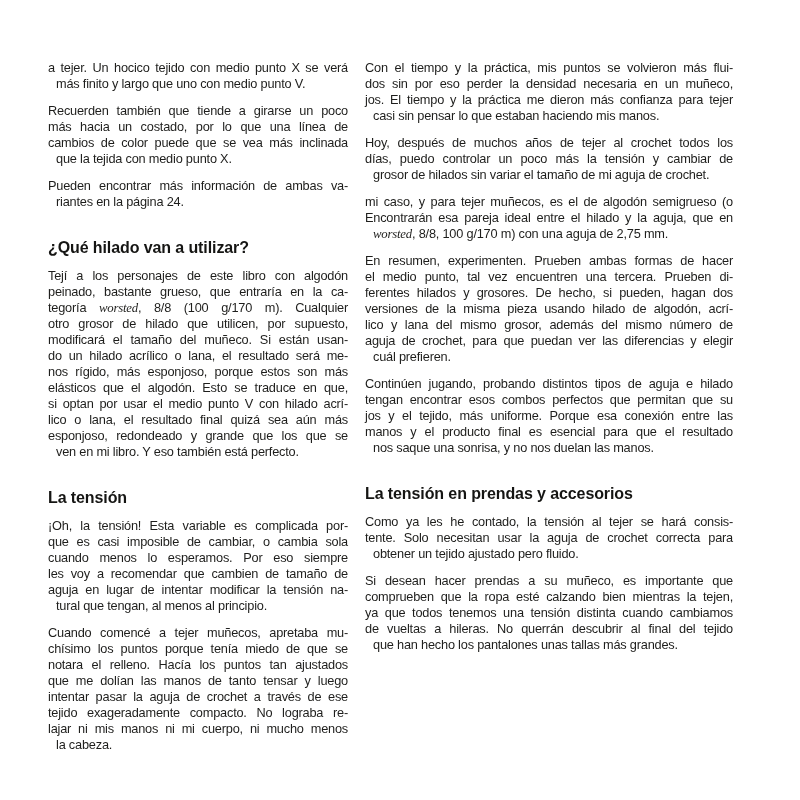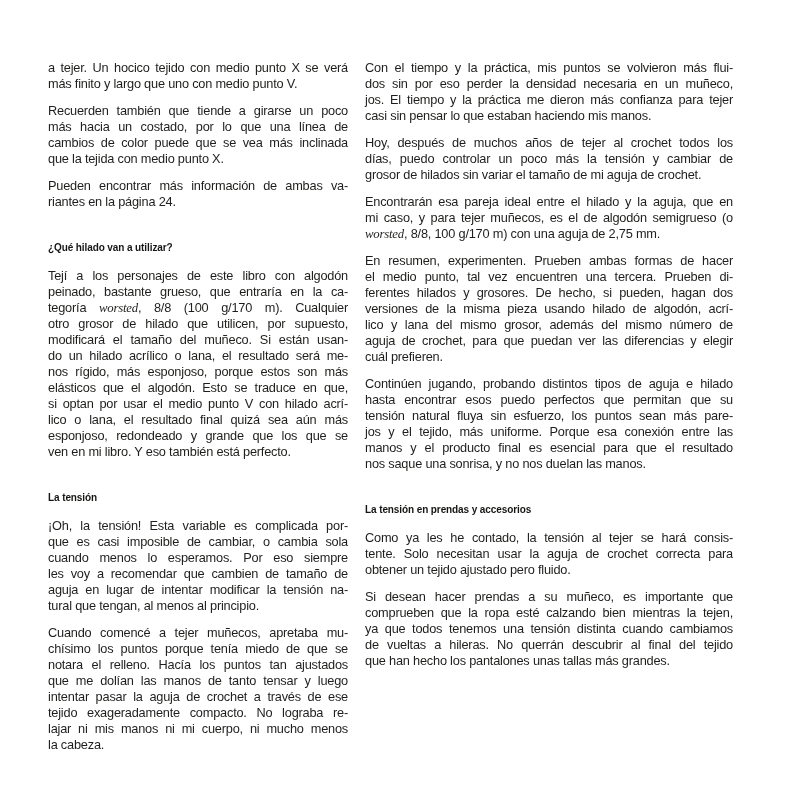--- a/index.html
+++ b/index.html
@@ -25,24 +25,24 @@
   .col-right { left: 365px; width: 368px; }
   .para { margin: 0 0 11px 0; }
   .ln {
     font-size: 12.75px;
     line-height: 16px;
     letter-spacing: -0.2px;
     text-align: justify;
     text-align-last: justify;
     white-space: normal;
   }
-  .ln.last { text-align-last: left; }
+  .ln.last { text-align-last: left; margin-left: 8px; }
   .heading {
     font-weight: bold;
-    font-size: 10px;
+    font-size: 16px;
     line-height: 16px;
     letter-spacing: -0.1px;
     margin: 30px 0 12px 0;
     color: #151513;
   }
   .heading:first-child { margin-top: 0; }
   i { font-style: italic; font-family: Liberation Serif, serif; }
 </style>
 </head>
 <body>
@@ -104,37 +104,36 @@
         <div class="ln">dos sin por eso perder la densidad necesaria en un muñeco,</div>
         <div class="ln">jos. El tiempo y la práctica me dieron más confianza para tejer</div>
         <div class="ln last">casi sin pensar lo que estaban haciendo mis manos.</div>
       </div>
       <div class="para">
         <div class="ln">Hoy, después de muchos años de tejer al crochet todos los</div>
         <div class="ln">días, puedo controlar un poco más la tensión y cambiar de</div>
         <div class="ln last">grosor de hilados sin variar el tamaño de mi aguja de crochet.</div>
       </div>
       <div class="para">
+        <div class="ln">mi caso, y para tejer muñecos, es el de algodón semigrueso (o</div>
         <div class="ln">Encontrarán esa pareja ideal entre el hilado y la aguja, que en</div>
-        <div class="ln">mi caso, y para tejer muñecos, es el de algodón semigrueso (o</div>
         <div class="ln last"><i>worsted</i>, 8/8, 100 g/170 m) con una aguja de 2,75 mm.</div>
       </div>
       <div class="para">
         <div class="ln">En resumen, experimenten. Prueben ambas formas de hacer</div>
         <div class="ln">el medio punto, tal vez encuentren una tercera. Prueben di-</div>
         <div class="ln">ferentes hilados y grosores. De hecho, si pueden, hagan dos</div>
         <div class="ln">versiones de la misma pieza usando hilado de algodón, acrí-</div>
         <div class="ln">lico y lana del mismo grosor, además del mismo número de</div>
         <div class="ln">aguja de crochet, para que puedan ver las diferencias y elegir</div>
         <div class="ln last">cuál prefieren.</div>
       </div>
       <div class="para">
         <div class="ln">Continúen jugando, probando distintos tipos de aguja e hilado</div>
-        <div class="ln">hasta encontrar esos puedo perfectos que permitan que su</div>
-        <div class="ln">tensión natural fluya sin esfuerzo, los puntos sean más pare-</div>
+        <div class="ln">tengan encontrar esos combos perfectos que permitan que su</div>
         <div class="ln">jos y el tejido, más uniforme. Porque esa conexión entre las</div>
         <div class="ln">manos y el producto final es esencial para que el resultado</div>
         <div class="ln last">nos saque una sonrisa, y no nos duelan las manos.</div>
       </div>
       <div class="heading">La tensión en prendas y accesorios</div>
       <div class="para">
         <div class="ln">Como ya les he contado, la tensión al tejer se hará consis-</div>
         <div class="ln">tente. Solo necesitan usar la aguja de crochet correcta para</div>
         <div class="ln last">obtener un tejido ajustado pero fluido.</div>
       </div>

